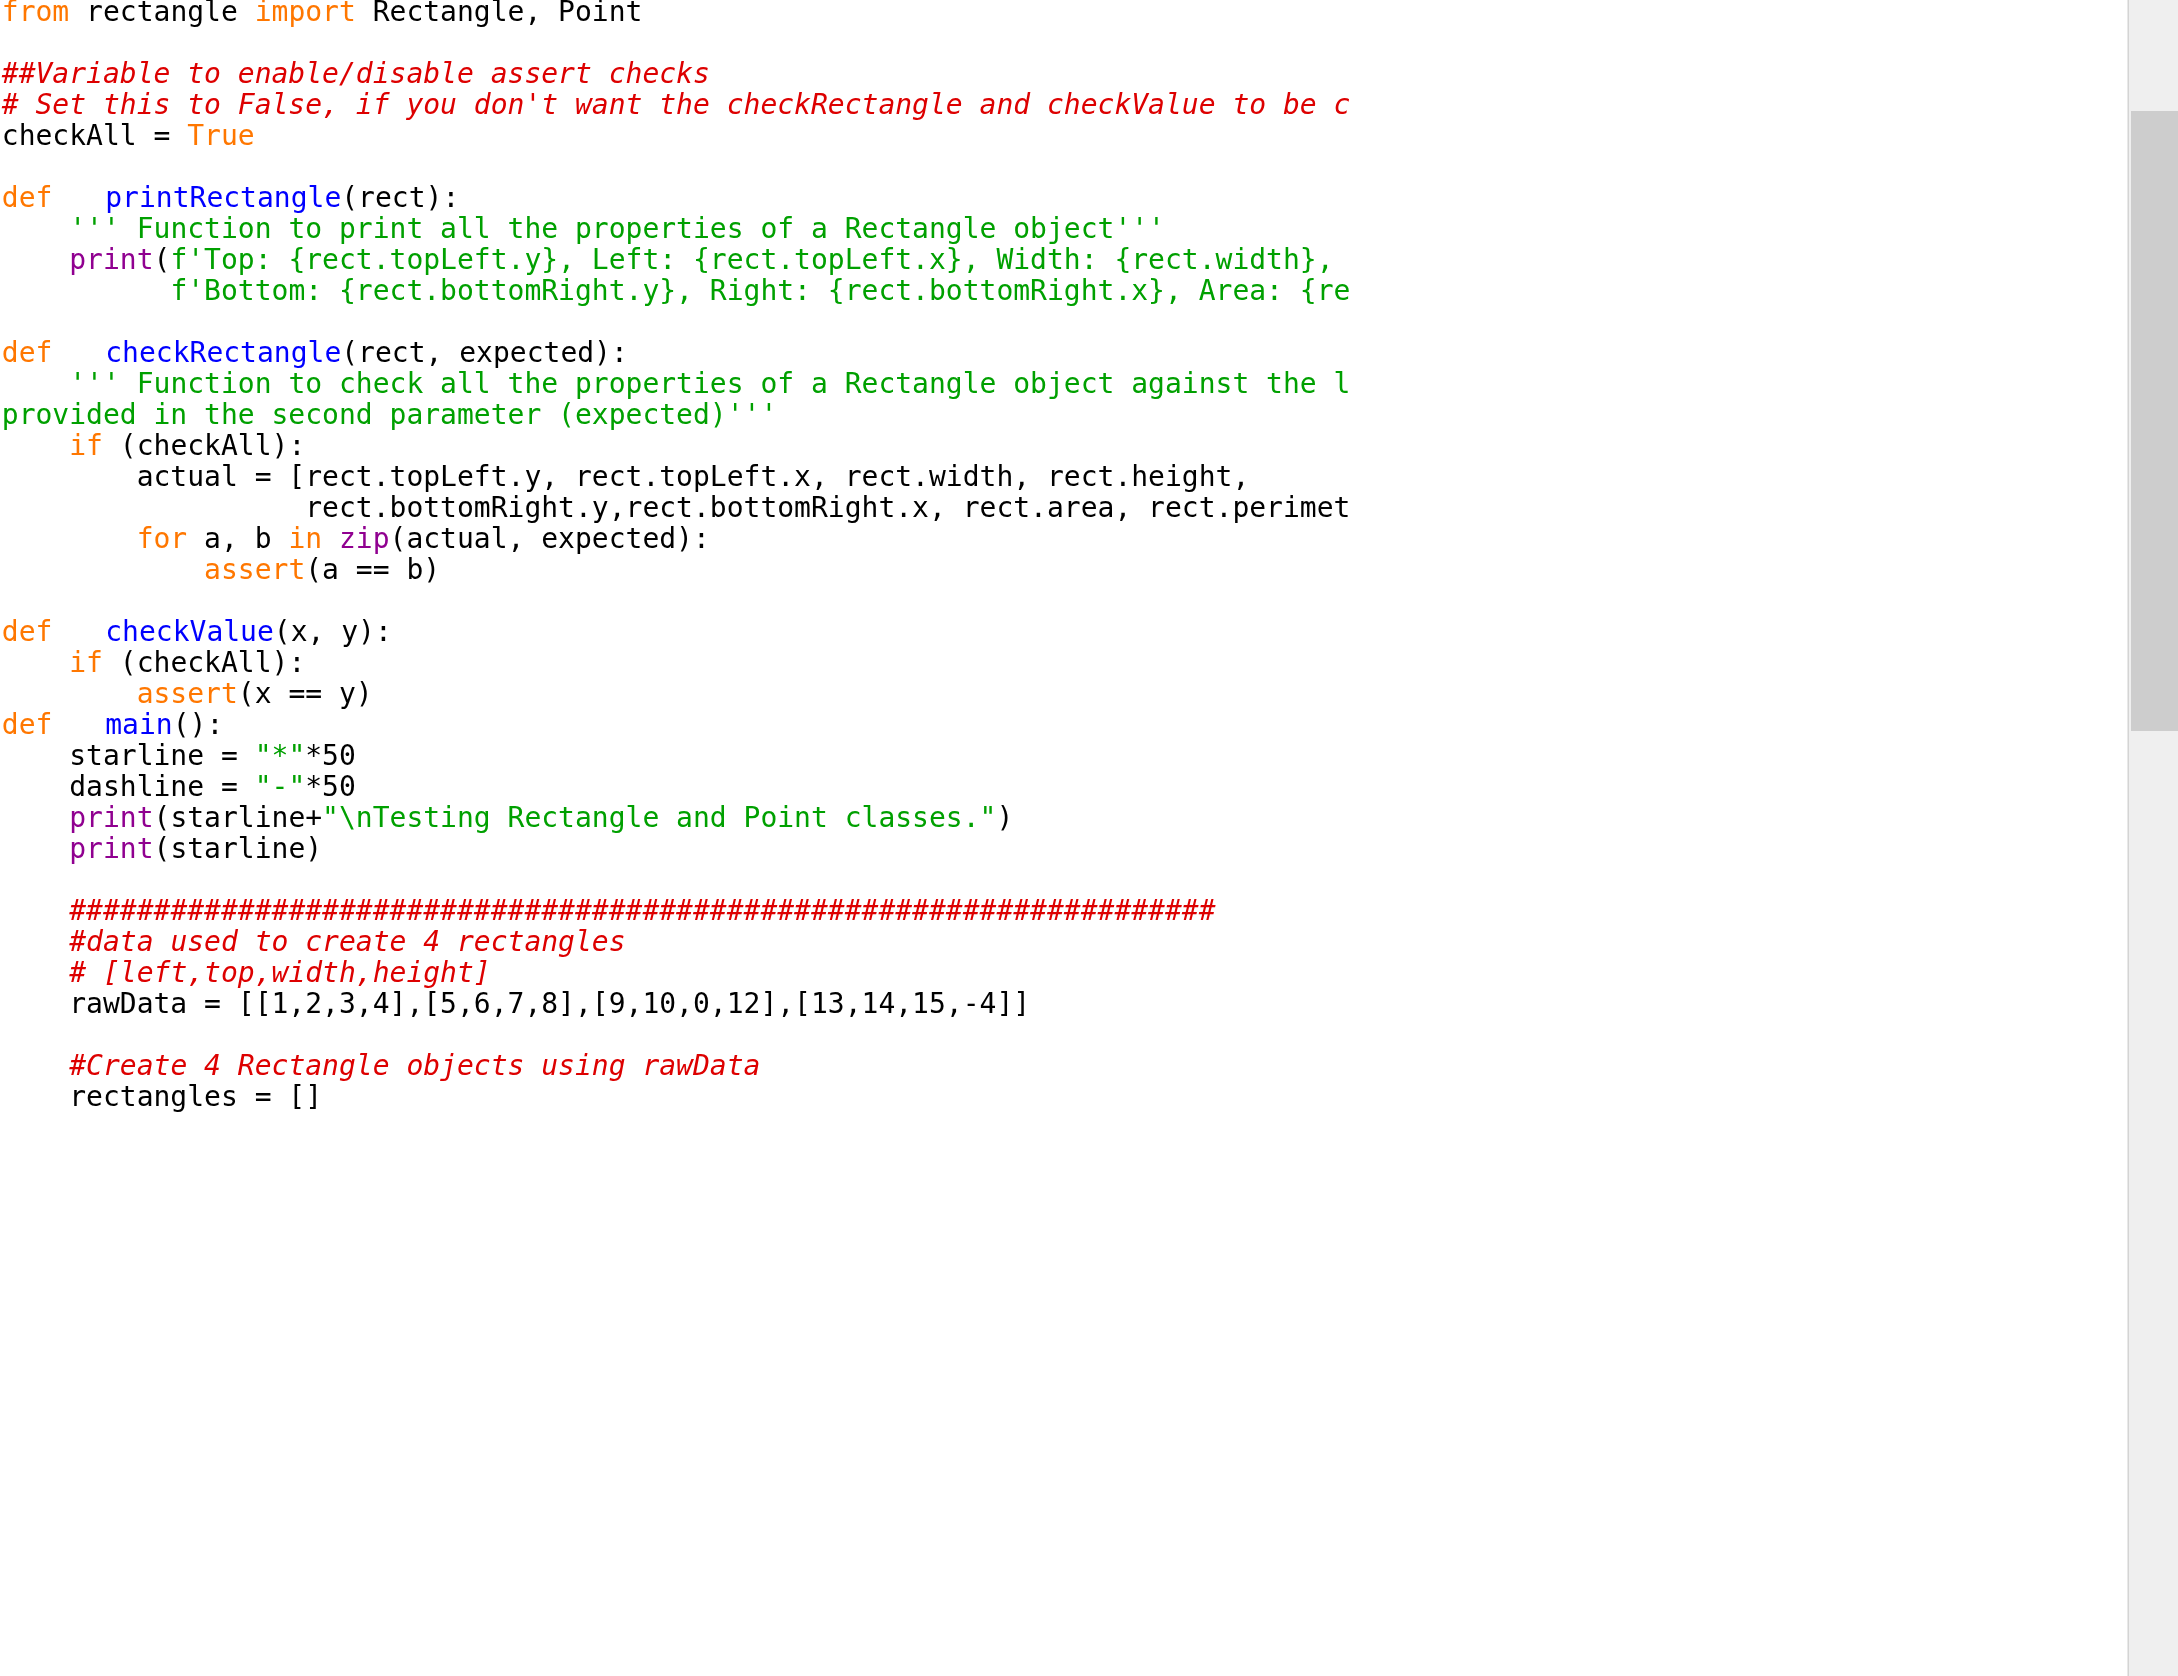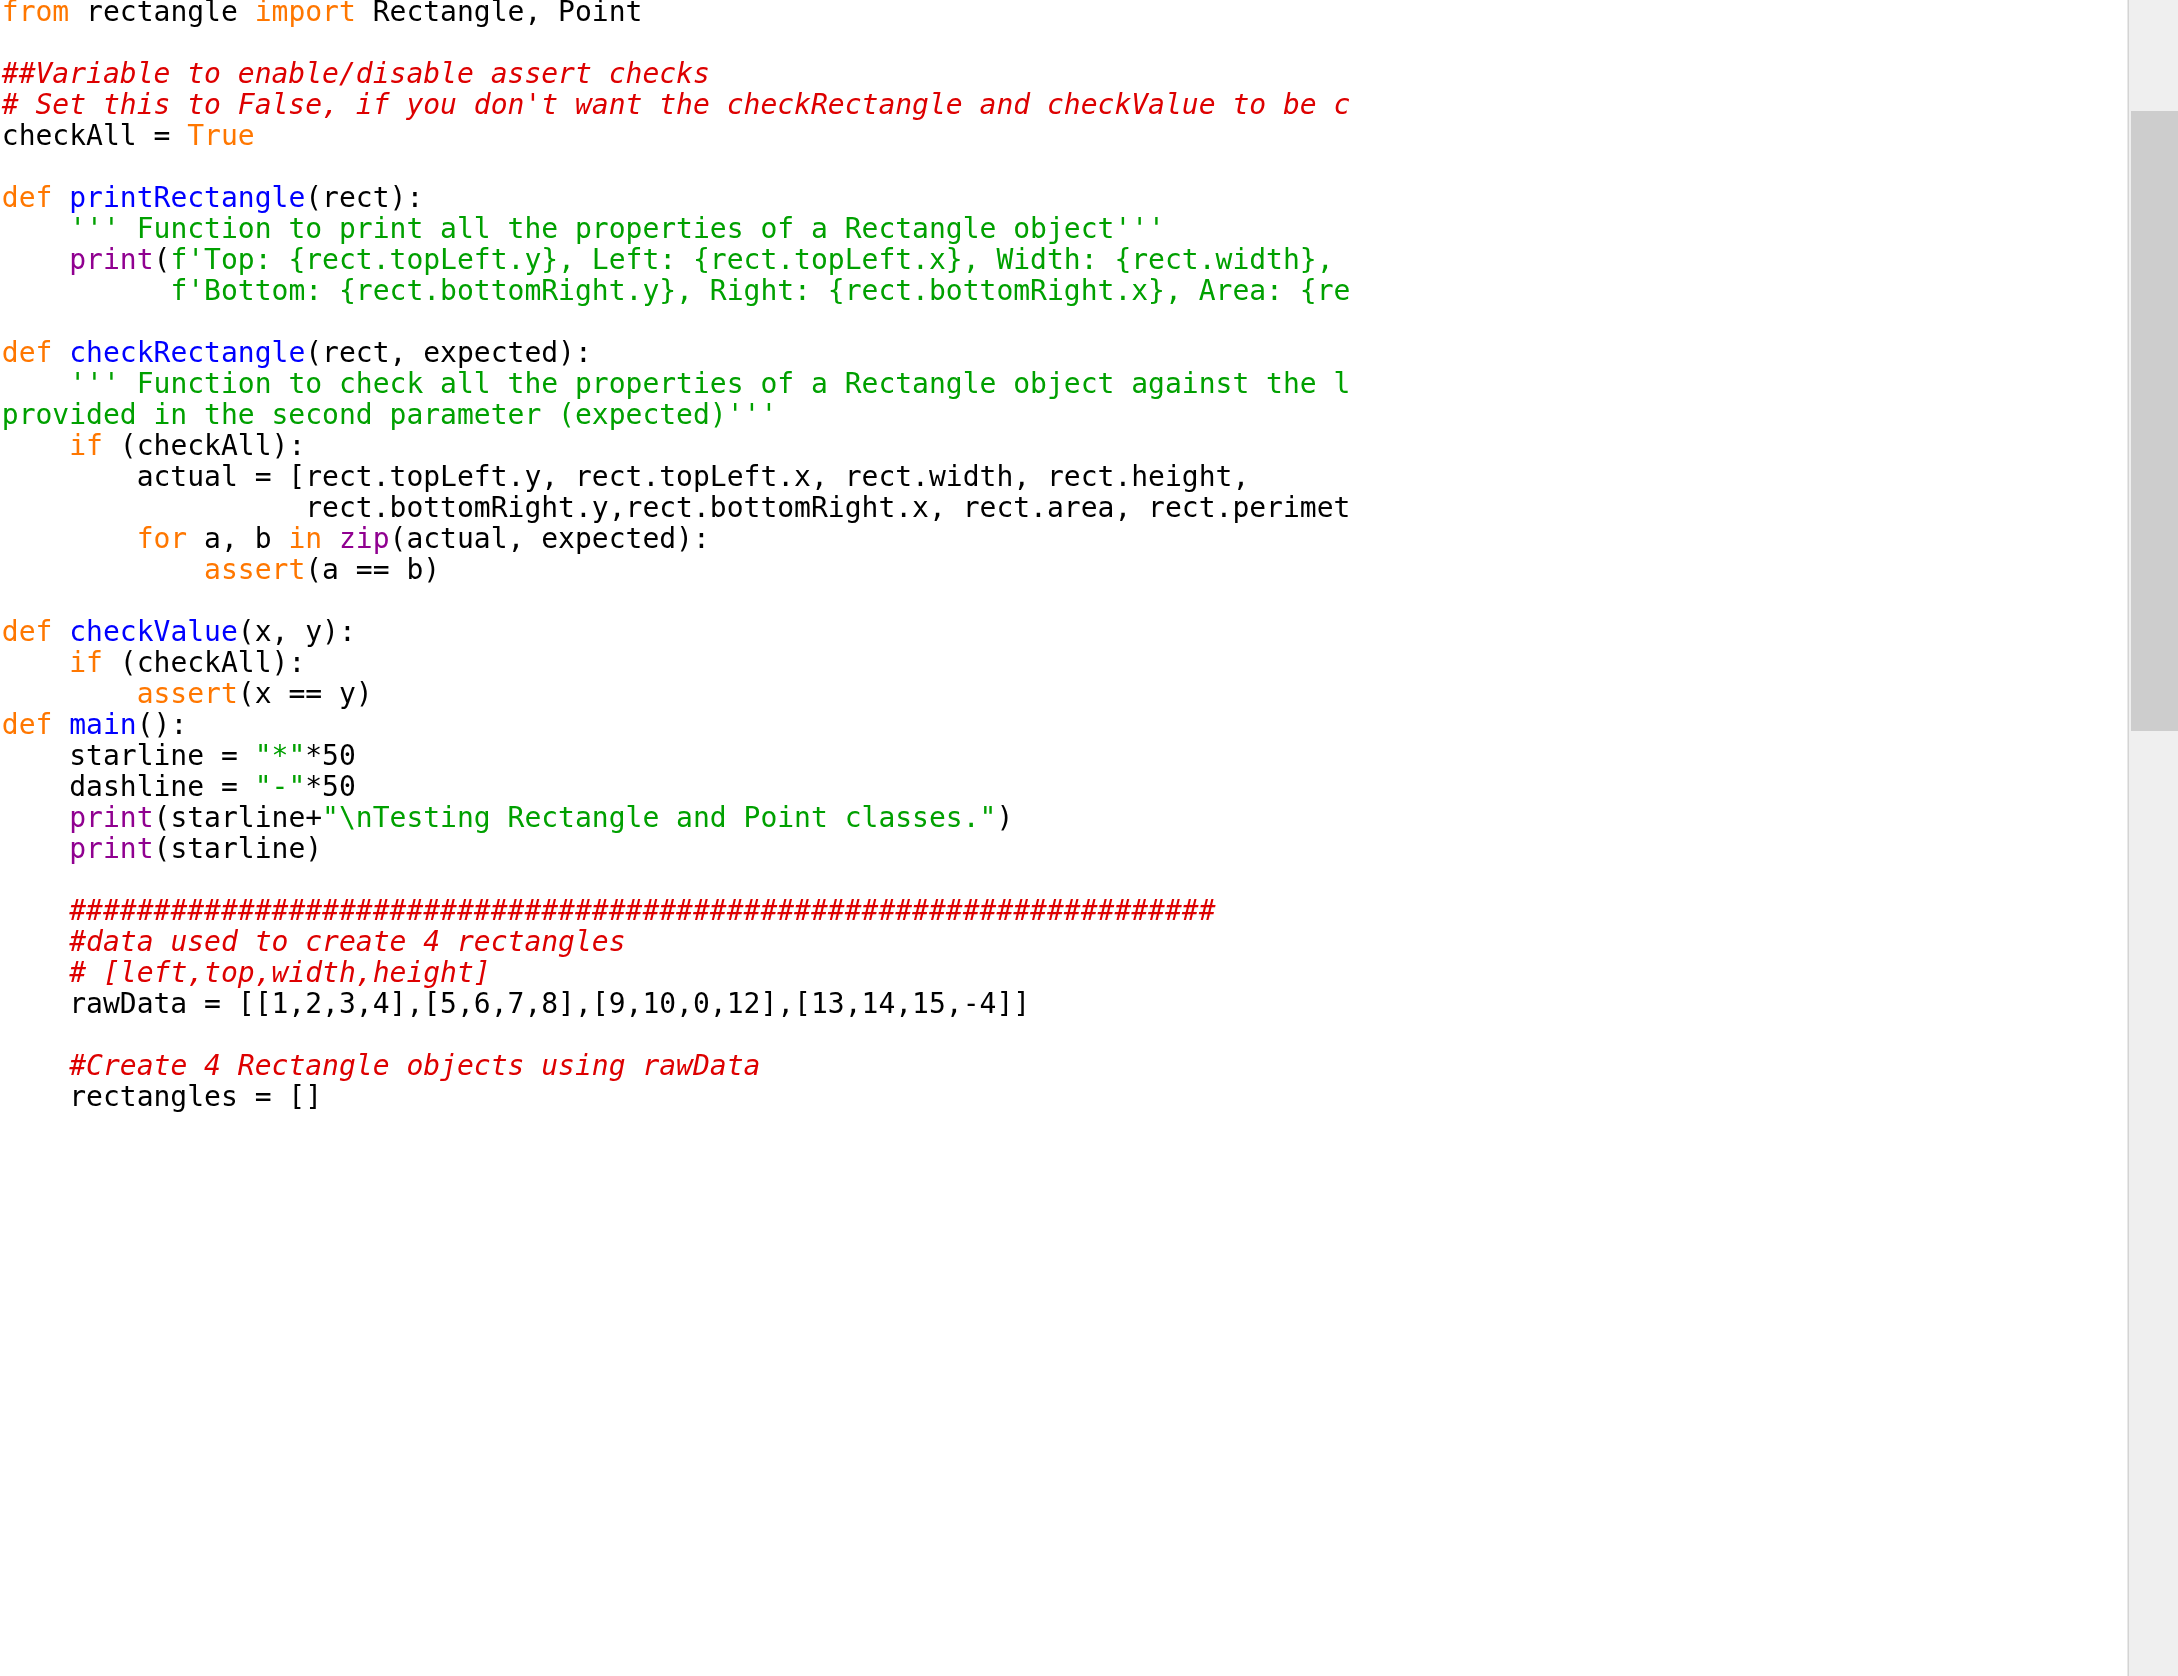--- a/index.html
+++ b/index.html
@@ -30,21 +30,21 @@
     padding-top:-1.8px;
     margin-top:-3.7px;
   }
   .ln { display:block; height:31px; white-space:pre; }
 
   
   .kw  { color:#ff7700; }
   .cm  { color:#dd0000;font-style:italic; }
   .st  { color:#00a000; }
   .bi  { color:#900090; }
-  .fn  { color:#0000ff; }
+  .fn  { color:#0000ff;margin-left:36px; }
   .tx  { color:#000000; }
 
   
   #vscroll {
     position:absolute; top:0; right:0;
     width:50px; height:1676px;
     background:#efefef;
     border-left:0.9px solid #d4d4d4;
   }
   #vthumb {

